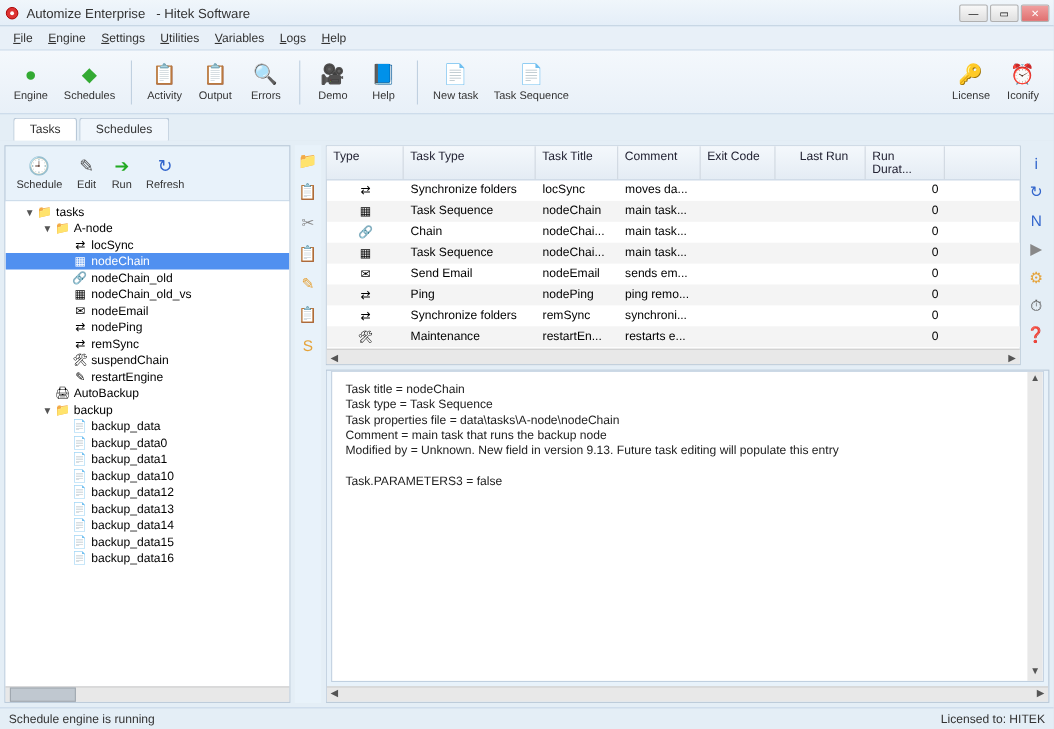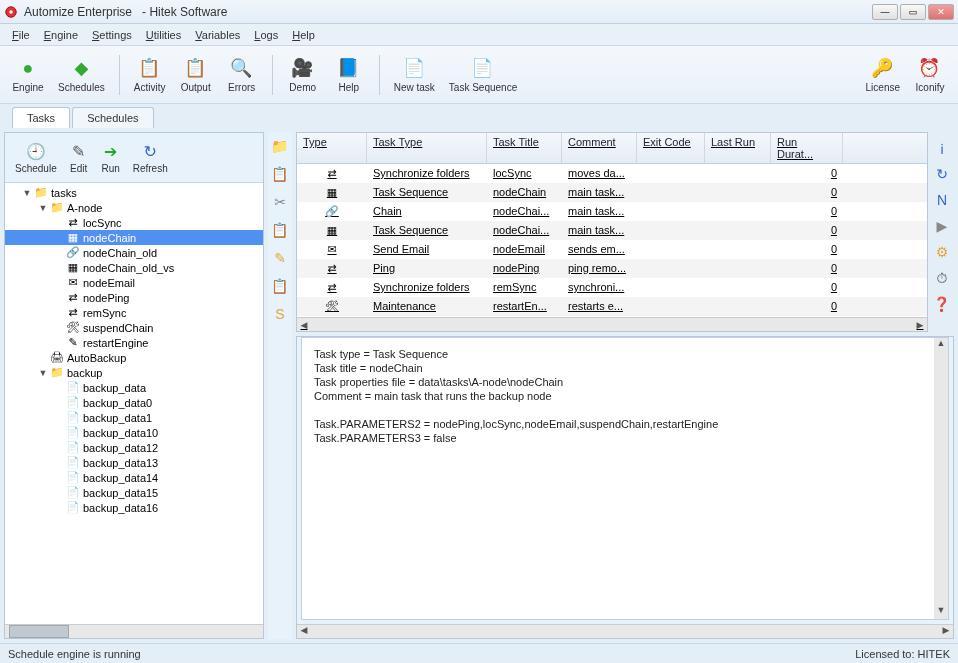--- a/index.html
+++ b/index.html
@@ -47,28 +47,28 @@
 .tree-item .icon { width:16px; text-align:center; font-size:11px; margin-right:2px; }
 .tree-scroll { height:14px; background:#e8e8e8; border-top:1px solid #ccc; display:flex; }
 .tree-scroll .thumb { width:60px; background:#c0c8d0; margin-left:4px; border:1px solid #a0a8b0; }
 
 
 .mid-strip { width:24px; background:#e8f2fa; display:flex; flex-direction:column; align-items:center; padding:4px 0; gap:8px; }
 .mid-btn { width:20px; height:20px; cursor:pointer; display:flex; align-items:center; justify-content:center; font-size:14px; }
 
 
 .right-panel { flex:1; display:flex; flex-direction:column; gap:4px; overflow:hidden; }
-.table-wrap { background:#fff; border:1px solid #b8c8d8; height:200px; display:flex; flex-direction:column;text-decoration:underline; }
+.table-wrap { background:#fff; border:1px solid #b8c8d8; height:200px; display:flex; flex-direction:column; }
 .table-header { display:flex; background:linear-gradient(#f4f8fc,#e4ecf4); border-bottom:1px solid #c0d0e0; }
 .th { padding:3px 6px; border-right:1px solid #d0d8e0; color:#223; font-size:11px; cursor:pointer; }
 .table-body { flex:1; overflow:auto; }
 .tr { display:flex; padding:1px 0; }
 .tr:nth-child(even) { background:#f4f4f4; }
 .td { padding:2px 6px; overflow:hidden; text-overflow:ellipsis; white-space:nowrap; font-size:11px; }
-.col-type{width:70px;} .col-tasktype{width:120px;} .col-title{width:75px;} .col-comment{width:75px;} .col-exit{width:68px;} .col-last{width:66px;} .col-dur{width:72px;}
+.col-type{width:70px;} .col-tasktype{width:120px;} .col-title{width:75px;} .col-comment{width:75px;} .col-exit{width:68px;} .col-last{width:66px;margin-left:16px;} .col-dur{width:72px;}
 .right-strip { width:24px; display:flex; flex-direction:column; align-items:center; gap:6px; padding-top:6px; }
 .right-row { display:flex; gap:2px; flex:0 0 auto; }
 .table-hscroll { height:14px; background:#e8e8e8; border-top:1px solid #ccc; display:flex; align-items:center; }
 .table-hscroll .arrow { width:14px; text-align:center; font-size:9px; color:#555; }
 .table-hscroll .thumb { flex:1; }
 
 
 .props-panel { flex:1; background:#e8f2fa; border:1px solid #b8c8d8; display:flex; flex-direction:column; overflow:hidden; }
 .props-tabs { display:flex; padding:4px 6px 0 6px; }
 .props-content { flex:1; background:#fff; margin:0 4px 4px 4px; border:1px solid #c0d0e0; padding:10px 12px; overflow:auto; position:relative; }
@@ -414,26 +414,26 @@
           <div class="mid-btn" style="color: rgb(51, 102, 204);">N</div>
           <div class="mid-btn" style="color: rgb(136, 136, 136);">▶</div>
           <div class="mid-btn" style="color: rgb(229, 163, 58);">⚙</div>
           <div class="mid-btn" style="color: rgb(85, 85, 85);">⏱</div>
           <div class="mid-btn" style="color: rgb(85, 85, 85);">❓</div>
         </div>
     </div>
 
     <div class="props-panel">
       <div class="props-content" id="props">
-        <p>Task type = Task Sequence</p>
-          <p>Task title = nodeChain</p>
+        <p>Task title = nodeChain</p>
+          <p>Task type = Task Sequence</p>
           <p>Task properties file = data\tasks\A-node\nodeChain</p>
           <p>Comment = main task that runs the backup node</p>
+          <p>Modified by = Unknown.  New field in version 9.13.  Future task editing will populate this entry</p>
           <p>&nbsp;</p>
-          <p>Task.PARAMETERS2 = nodePing,locSync,nodeEmail,suspendChain,restartEngine</p>
           <p>Task.PARAMETERS3 = false</p>
           <div class="vscroll">
             <div class="arrow">▲</div>
             <div style="flex:1"></div>
             <div class="arrow">▼</div>
           </div>
       </div>
       <div class="props-hscroll">
           <div class="arrow">◀</div>
           <div style="flex:1"></div>

